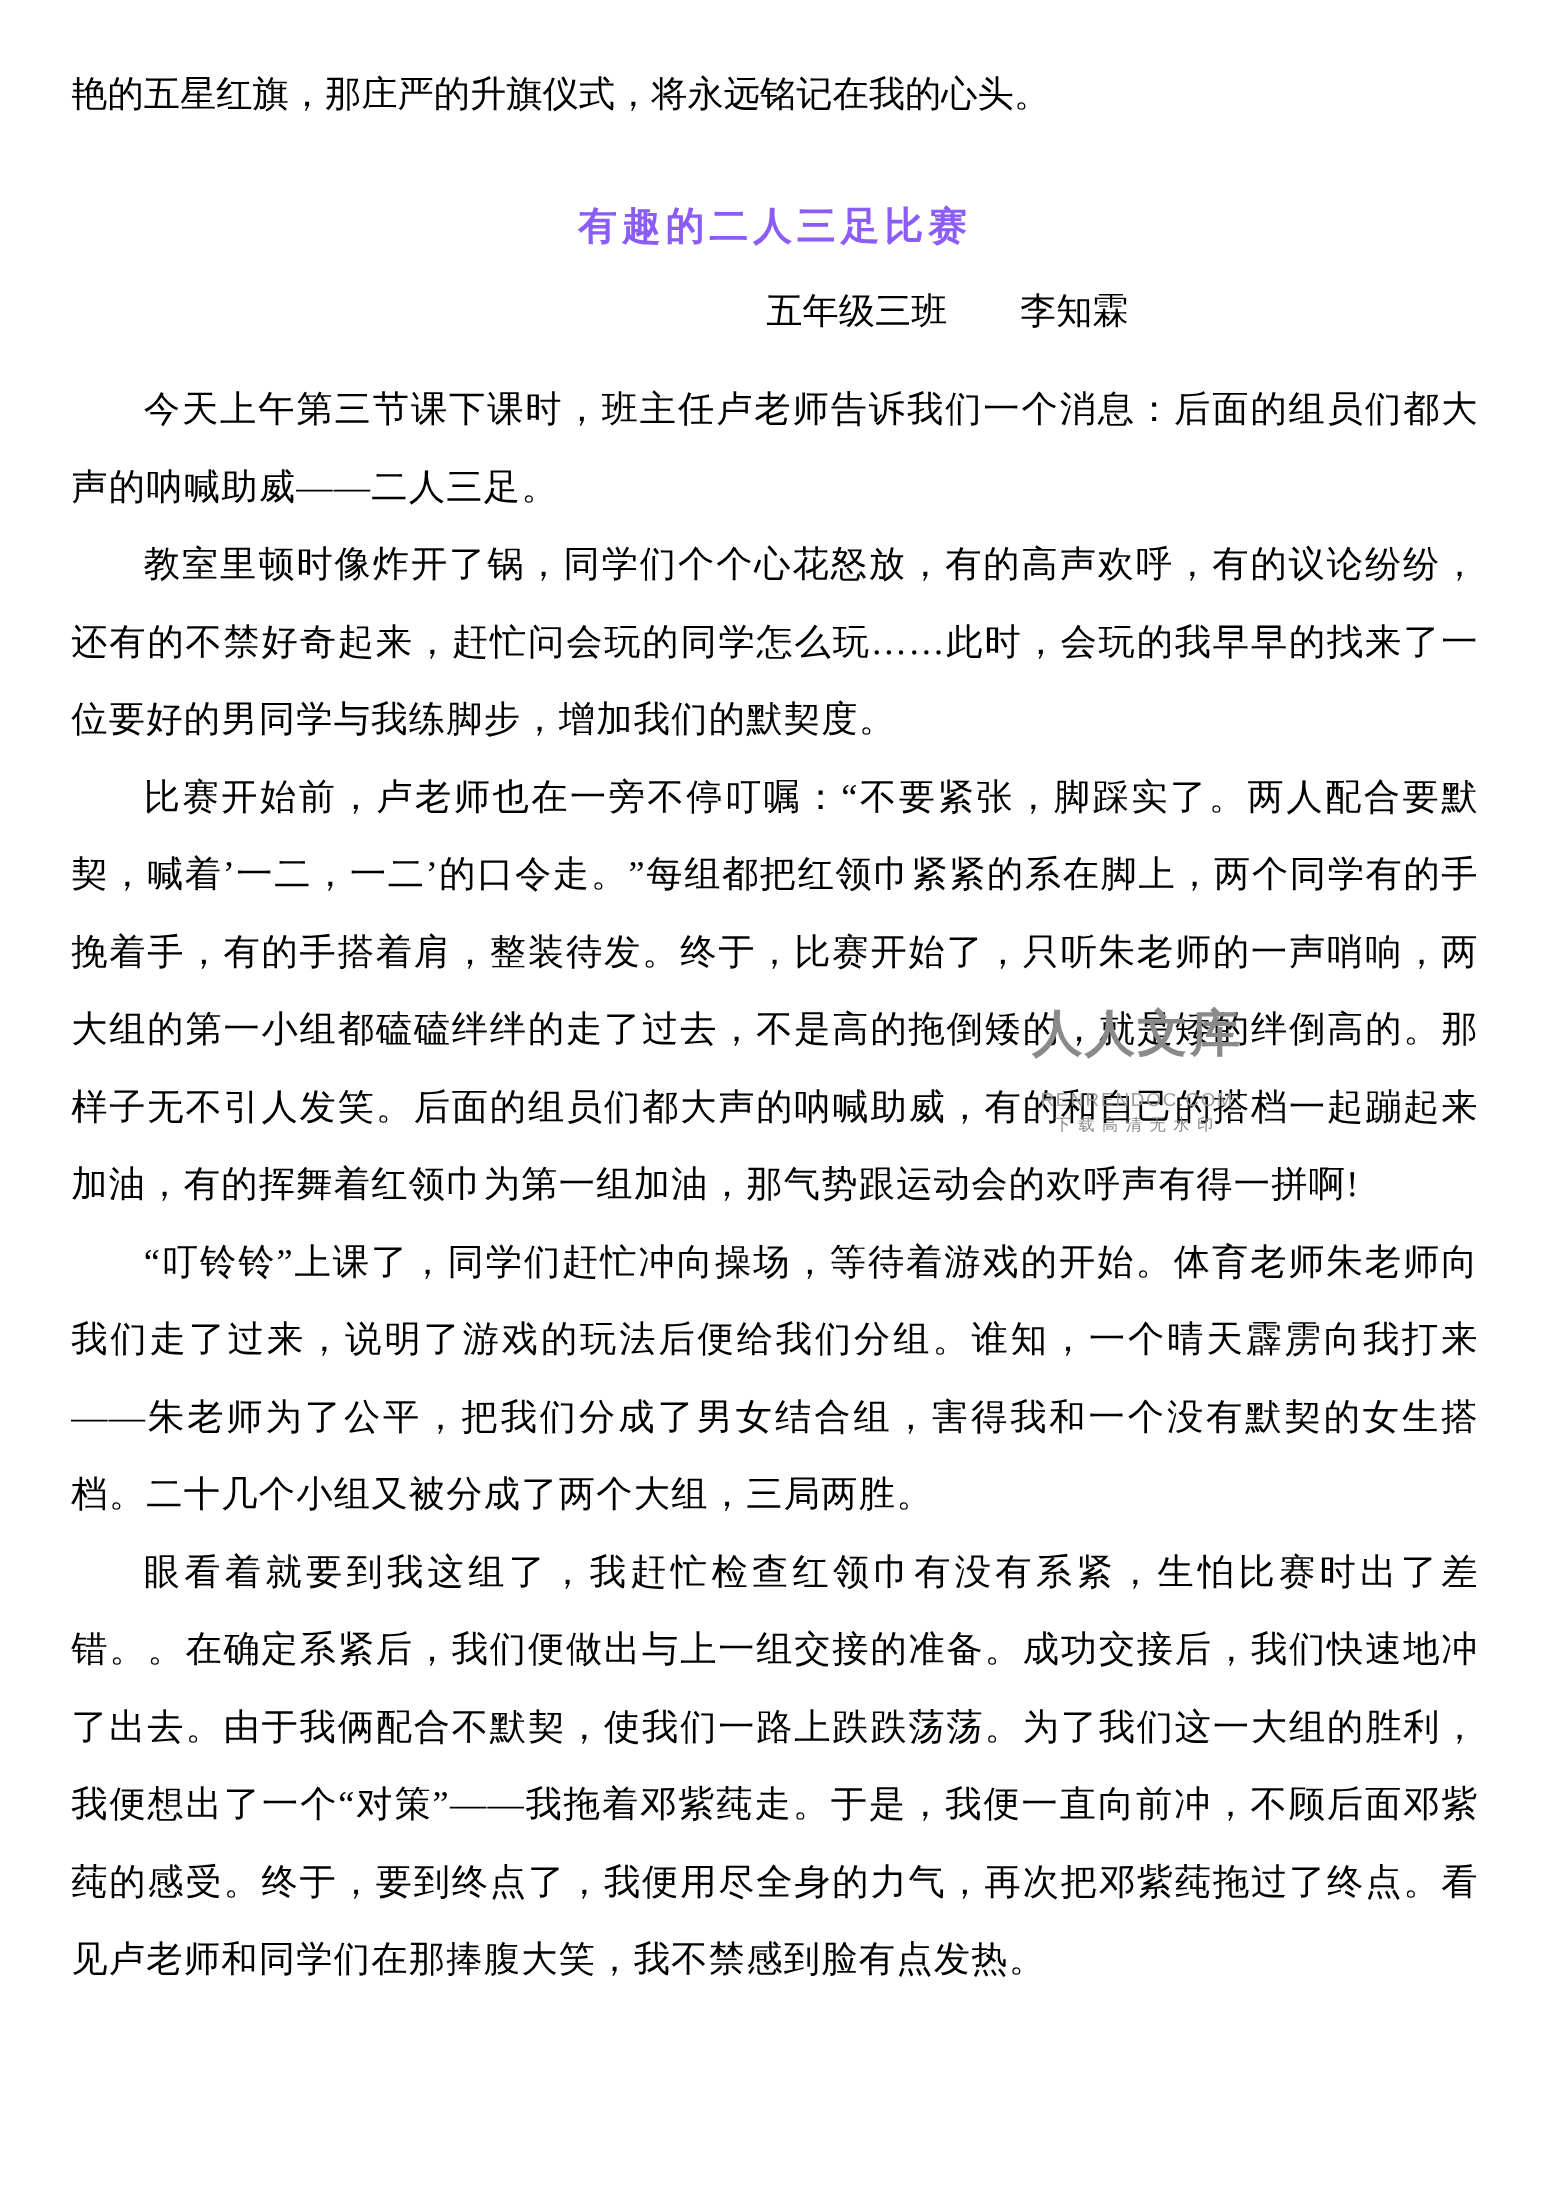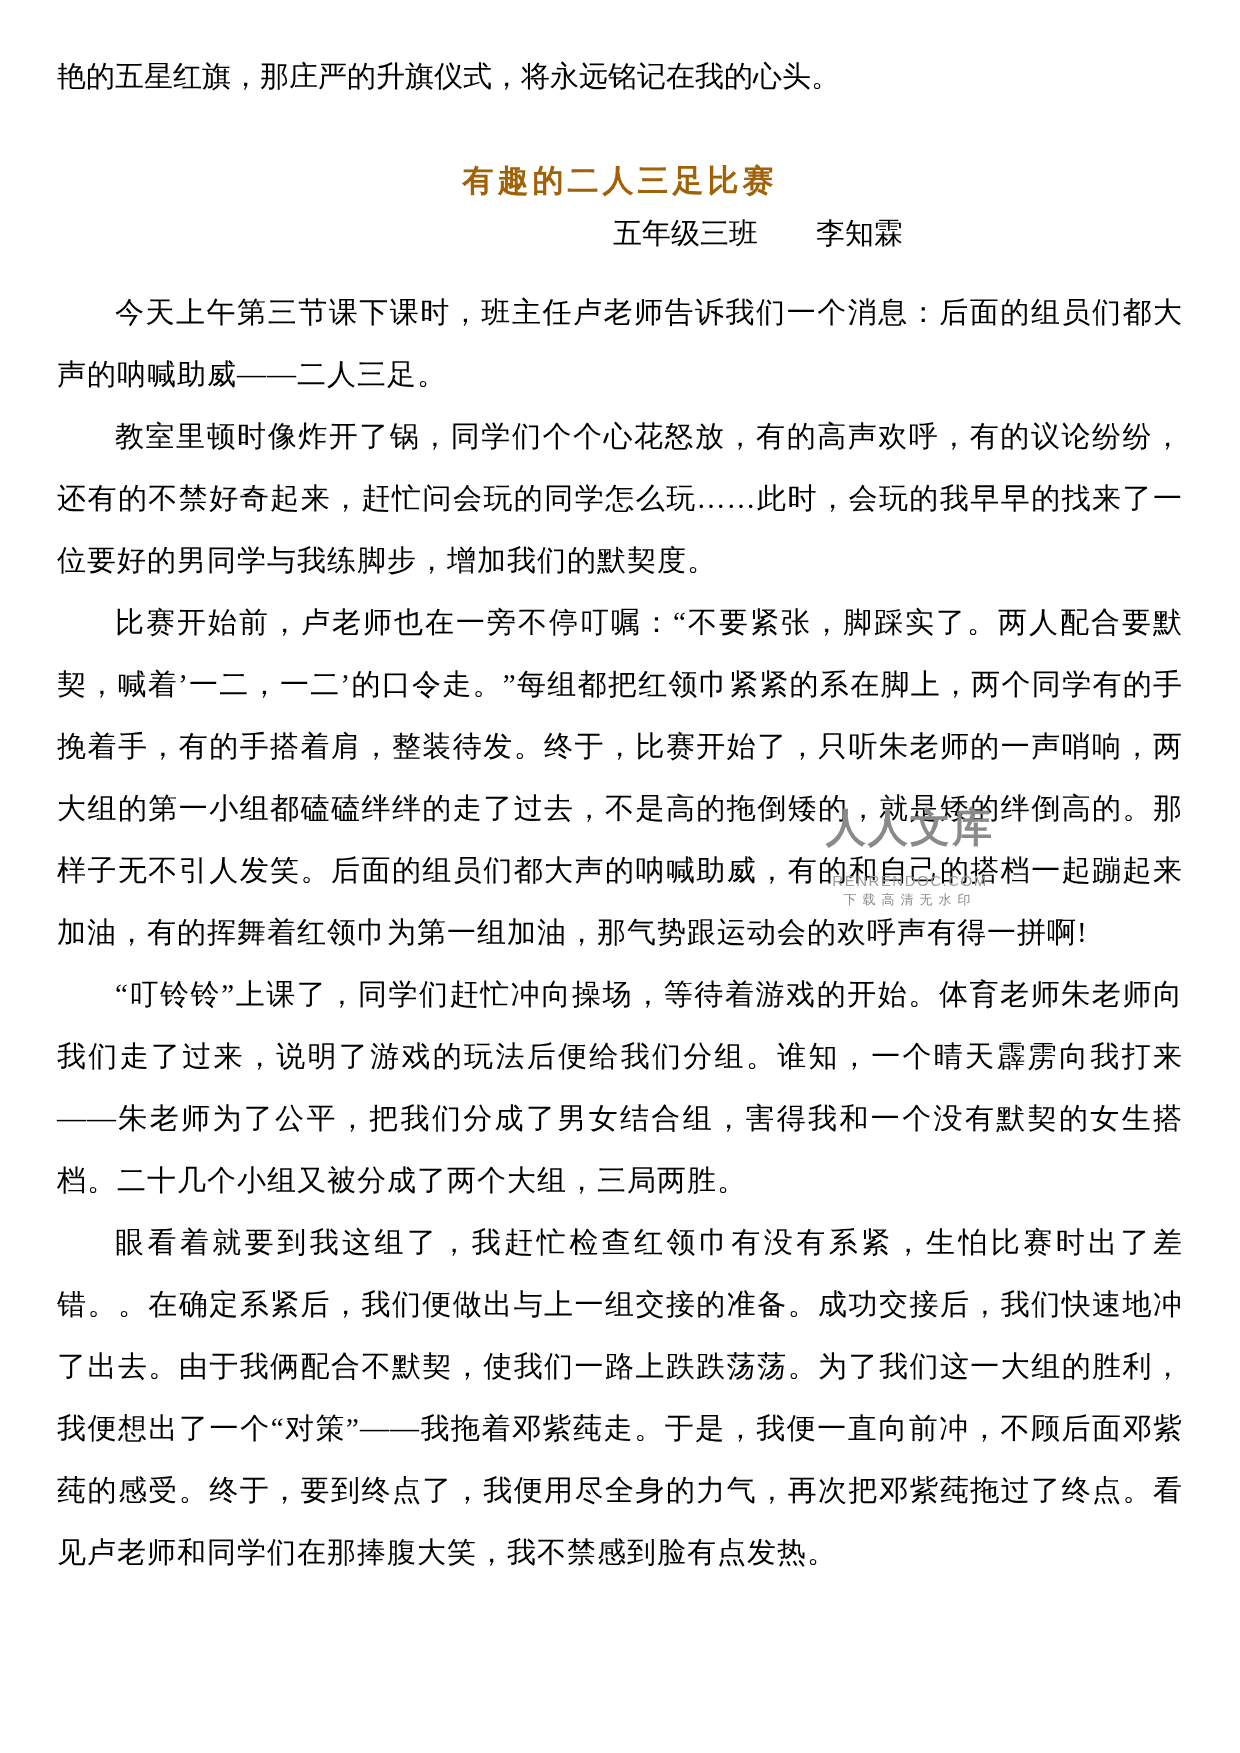--- a/index.html
+++ b/index.html
@@ -23,25 +23,25 @@
     font-size: 29px;
     line-height: 62px;
     text-align: left;
   }
   .title {
     margin: 52px 0 0 0;
     font-size: 31px;
     line-height: 44px;
     font-weight: bold;
     text-align: center;
-    color: #a16207;
+    color: #8b5cf6;
     letter-spacing: 4px;
   }
   .byline {
-    margin: 8px 0 0 0;
+    margin: 24px 0 0 0;
     font-size: 29px;
     line-height: 44px;
     text-align: center;
     padding-left: 276px;
   }
   .byline-gap {
     display: inline-block;
     width: 58px;
   }
   .body-text {

